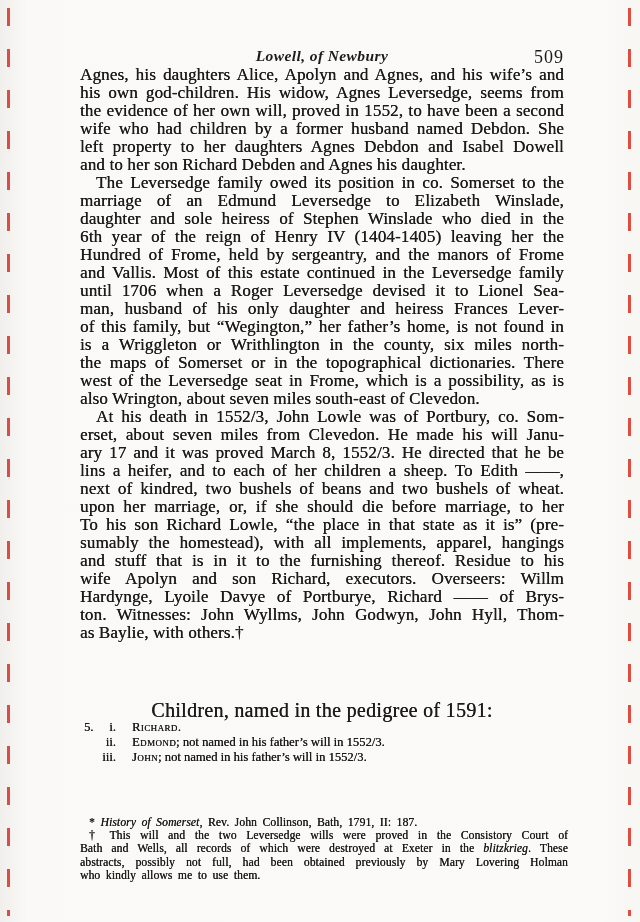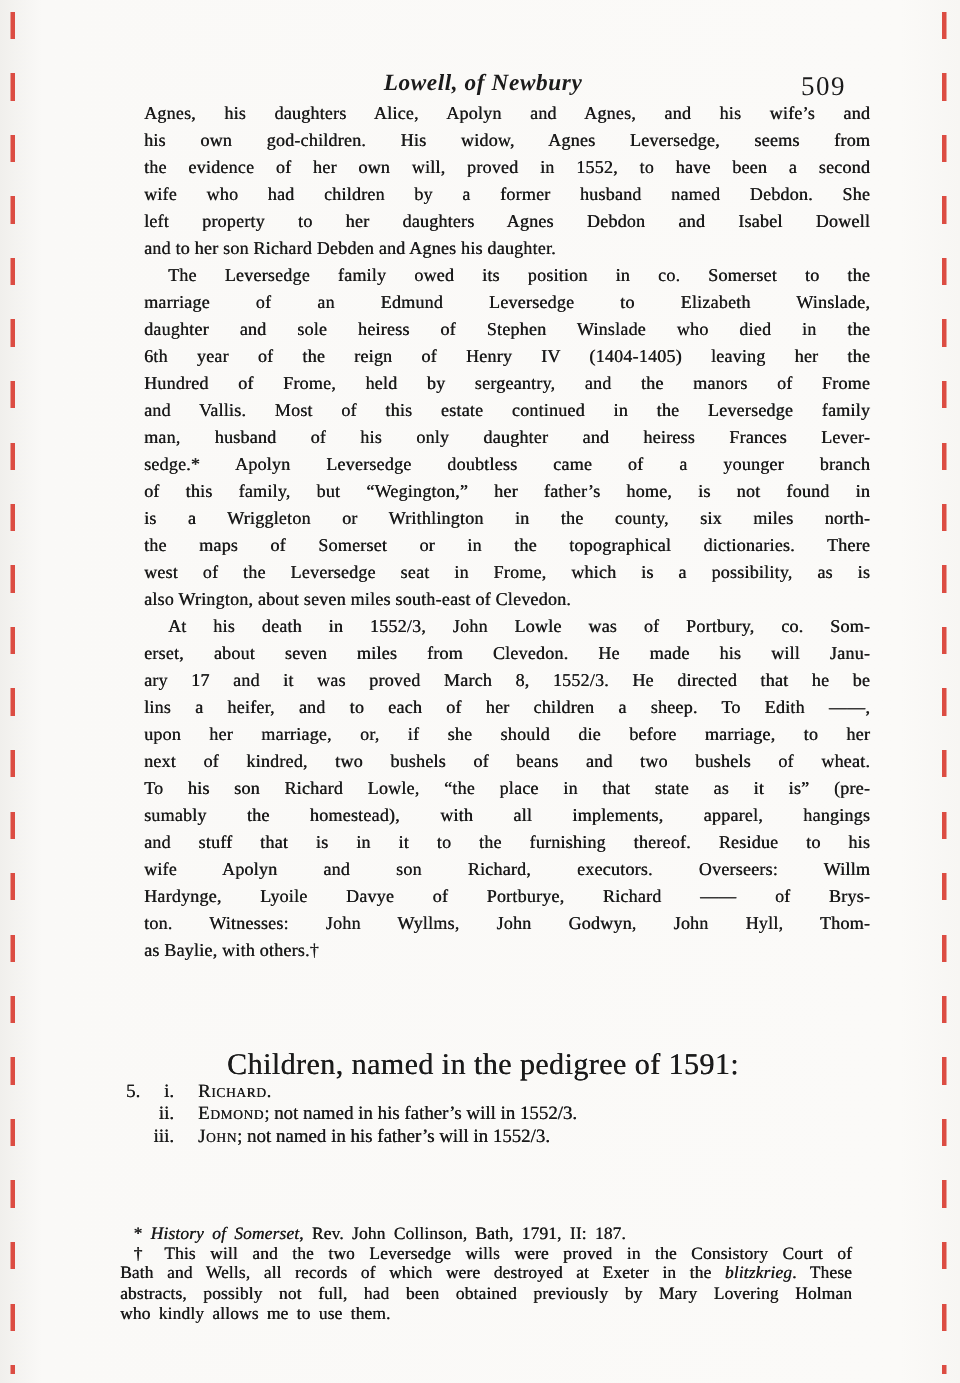--- a/index.html
+++ b/index.html
@@ -30,22 +30,22 @@
   .title {
     display: block; width: 100%; text-align: center;
     font-style: italic; font-weight: bold; font-size: 15.5px; letter-spacing: .4px;
   }
   .pagenum {
     position: absolute; right: 0; top: 0;
     font-size: 18px; letter-spacing: 1px;
   }
 
   .bodytext {
-    position: absolute; top: 66px; left: 96px; width: 484px;
-    font-size: 12px; line-height: 18px; letter-spacing: .15px;
+    position: absolute; top: 66px; left: 80px; width: 484px;
+    font-size: 17px; line-height: 18px; letter-spacing: .15px;
     text-shadow: .25px 0 0 currentColor;
   }
   .bline { text-align: justify; text-align-last: justify; white-space: nowrap; }
   .bline.noj { text-align-last: left; white-space: normal; }
   .bline.ind { text-indent: 16px; }
 
   .children-heading {
     position: absolute; top: 699px; left: 80px; width: 484px;
     text-align: center; font-size: 20px; letter-spacing: .3px;
     text-shadow: .25px 0 0 currentColor;
@@ -93,35 +93,35 @@
         <div class="bline">left property to her daughters Agnes Debdon and Isabel Dowell</div>
         <div class="bline noj">and to her son Richard Debden and Agnes his daughter.</div>
       </div>
       <div class="para">
         <div class="bline ind">The Leversedge family owed its position in co. Somerset to the</div>
         <div class="bline">marriage of an Edmund Leversedge to Elizabeth Winslade,</div>
         <div class="bline">daughter and sole heiress of Stephen Winslade who died in the</div>
         <div class="bline">6th year of the reign of Henry IV (1404-1405) leaving her the</div>
         <div class="bline">Hundred of Frome, held by sergeantry, and the manors of Frome</div>
         <div class="bline">and Vallis. Most of this estate continued in the Leversedge family</div>
+        <div class="bline">until 1706 when a Roger Leversedge devised it to Lionel Sea-</div>
         <div class="bline">man, husband of his only daughter and heiress Frances Lever-</div>
-        <div class="bline">sedge.* Apolyn Leversedge doubtless came of a younger branch</div>
         <div class="bline">of this family, but “Wegington,” her father’s home, is not found in</div>
         <div class="bline">is a Wriggleton or Writhlington in the county, six miles north-</div>
         <div class="bline">the maps of Somerset or in the topographical dictionaries. There</div>
         <div class="bline">west of the Leversedge seat in Frome, which is a possibility, as is</div>
         <div class="bline noj">also Wrington, about seven miles south-east of Clevedon.</div>
       </div>
       <div class="para">
         <div class="bline ind">At his death in 1552/3, John Lowle was of Portbury, co. Som-</div>
         <div class="bline">erset, about seven miles from Clevedon. He made his will Janu-</div>
         <div class="bline">ary 17 and it was proved March 8, 1552/3. He directed that he be</div>
         <div class="bline">lins a heifer, and to each of her children a sheep. To Edith ——,</div>
+        <div class="bline">next of kindred, two bushels of beans and two bushels of wheat.</div>
         <div class="bline">upon her marriage, or, if she should die before marriage, to her</div>
-        <div class="bline">next of kindred, two bushels of beans and two bushels of wheat.</div>
         <div class="bline">To his son Richard Lowle, “the place in that state as it is” (pre-</div>
         <div class="bline">sumably the homestead), with all implements, apparel, hangings</div>
         <div class="bline">and stuff that is in it to the furnishing thereof. Residue to his</div>
         <div class="bline">wife Apolyn and son Richard, executors. Overseers: Willm</div>
         <div class="bline">Hardynge, Lyoile Davye of Portburye, Richard —— of Brys-</div>
         <div class="bline">ton. Witnesses: John Wyllms, John Godwyn, John Hyll, Thom-</div>
         <div class="bline noj">as Baylie, with others.†</div>
       </div>
     </div>
 

